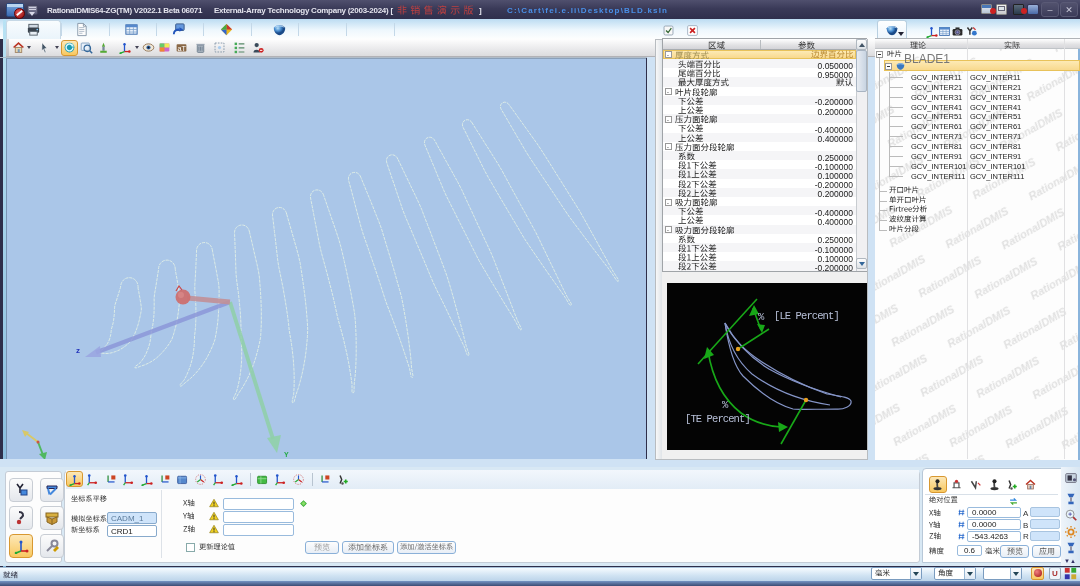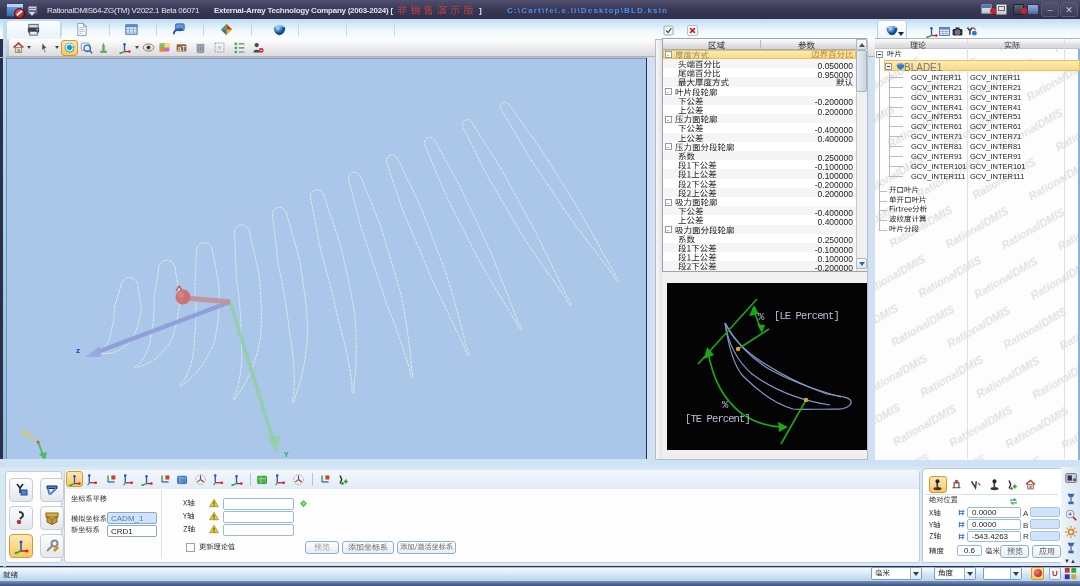--- a/index.html
+++ b/index.html
@@ -97,21 +97,21 @@
   </svg>
 <div class="ab" style="left:0;top:0;width:1080px;height:19px;background:linear-gradient(#50506e,#3a3a58 45%,#2f2f4c)"></div>
 <div class="ab" style="left:6px;top:3px;width:18px;height:14px;background:linear-gradient(#7aa8e0,#3a6ab0);border-radius:2px;border:1px solid #2a4a80"></div>
 <div class="ab" style="left:7px;top:4px;width:16px;height:3px;background:#b8d4f0"></div>
 <div class="ab" style="left:14px;top:8px;width:11px;height:11px;border-radius:6px;background:radial-gradient(circle at 35% 35%,#e05050,#901010);border:1px solid #600"></div>
 <div class="ab" style="left:16px;top:12px;width:7px;height:2px;background:#fff;transform:rotate(-40deg)"></div>
 <div class="ab" style="left:27px;top:5px;width:11px;height:10px;background:linear-gradient(#8a8aa0,#5a5a78);border-radius:2px;border:1px solid #44445e"></div>
 <div class="ab" style="left:29px;top:7px;width:7px;height:1px;background:#d0d0e0"></div>
 <div class="ab" style="left:29px;top:9px;width:7px;height:1px;background:#d0d0e0"></div>
 <div class="ab" style="left:29px;top:12px;width:0;height:0;border-left:3.5px solid transparent;border-right:3.5px solid transparent;border-top:4px solid #d8d8e8"></div>
-<div class="ab" style="left:47px;font-size:8px;font-weight:normal;color:#e4e4ee;top:6px;letter-spacing:-0.3px">RationalDMIS64-ZG(TM) V2022.1 Beta 06071</div>
+<div class="ab" style="left:47px;font-size:8px;font-weight:bold;color:#e4e4ee;top:6px;letter-spacing:-0.3px">RationalDMIS64-ZG(TM) V2022.1 Beta 06071</div>
 <div class="ab" style="left:214px;font-size:8px;font-weight:bold;color:#e4e4ee;top:6px;letter-spacing:-0.3px;letter-spacing:-0.26px">External-Array Technology Company (2003-2024) [</div>
 <div class="ab" style="left:397px;top:5px">
     <svg class="zh" style="width:76.5px;height:10.0px;" viewBox="0 0 7650 1000">
       <g fill="#c04040" transform="translate(0,880) scale(1,-1)">
         <use href="#g975E" x="0"></use>
         <use href="#g9500" x="1330"></use>
         <use href="#g552E" x="2660"></use>
         <use href="#g6F14" x="3990"></use>
         <use href="#g793A" x="5320"></use>
         <use href="#g7248" x="6650"></use>
@@ -796,21 +796,21 @@
   </div>
 <div class="ab" style="left:884px;top:60px;width:196px;height:11px;background:linear-gradient(#fdeab5,#f8d98e);border:1px solid #e8c25a"></div>
 <div class="ab" style="left:885px;top:62.5px;width:7px;height:7px;background:#fff;border:1px solid #999"></div>
 <div class="ab" style="left:887px;top:65.5px;width:3px;height:1px;background:#333"></div>
 <div class="ab" style="left:895px;top:61px;width:11px;height:10px">
     <svg width="11" height="10" viewBox="0 0 16 16" style="">
       <path d="M2 6 C4 2.5 12 2.5 14 6 C14.5 10 11 14 8 14 C5 14 1.5 10 2 6 Z" fill="#3a78c0"></path>
       <path d="M3 5.5 C6 4 10 4 13 5.5" stroke="#cce8ff" stroke-width="1.2" fill="none"></path>
     </svg>
   </div>
-<div class="row" style="left:904px;top:62px;font-size:10px;color:#777">BLADE1</div>
+<div class="row" style="left:904px;top:52px;font-size:12px;color:#777">BLADE1</div>
 <div class="row" style="left:911px;top:73.0px;font-size:7.5px;color:#222">GCV_INTER11</div>
 <div class="row" style="left:970px;top:73.0px;font-size:7.5px;color:#222">GCV_INTER11</div>
 <div class="ab" style="left:889px;top:77.0px;width:14px;height:1px;background:#bbb"></div>
 <div class="row" style="left:911px;top:82.8px;font-size:7.5px;color:#222">GCV_INTER21</div>
 <div class="row" style="left:970px;top:82.8px;font-size:7.5px;color:#222">GCV_INTER21</div>
 <div class="ab" style="left:889px;top:86.8px;width:14px;height:1px;background:#bbb"></div>
 <div class="row" style="left:911px;top:92.7px;font-size:7.5px;color:#222">GCV_INTER31</div>
 <div class="row" style="left:970px;top:92.7px;font-size:7.5px;color:#222">GCV_INTER31</div>
 <div class="ab" style="left:889px;top:96.7px;width:14px;height:1px;background:#bbb"></div>
 <div class="row" style="left:911px;top:102.5px;font-size:7.5px;color:#222">GCV_INTER41</div>

